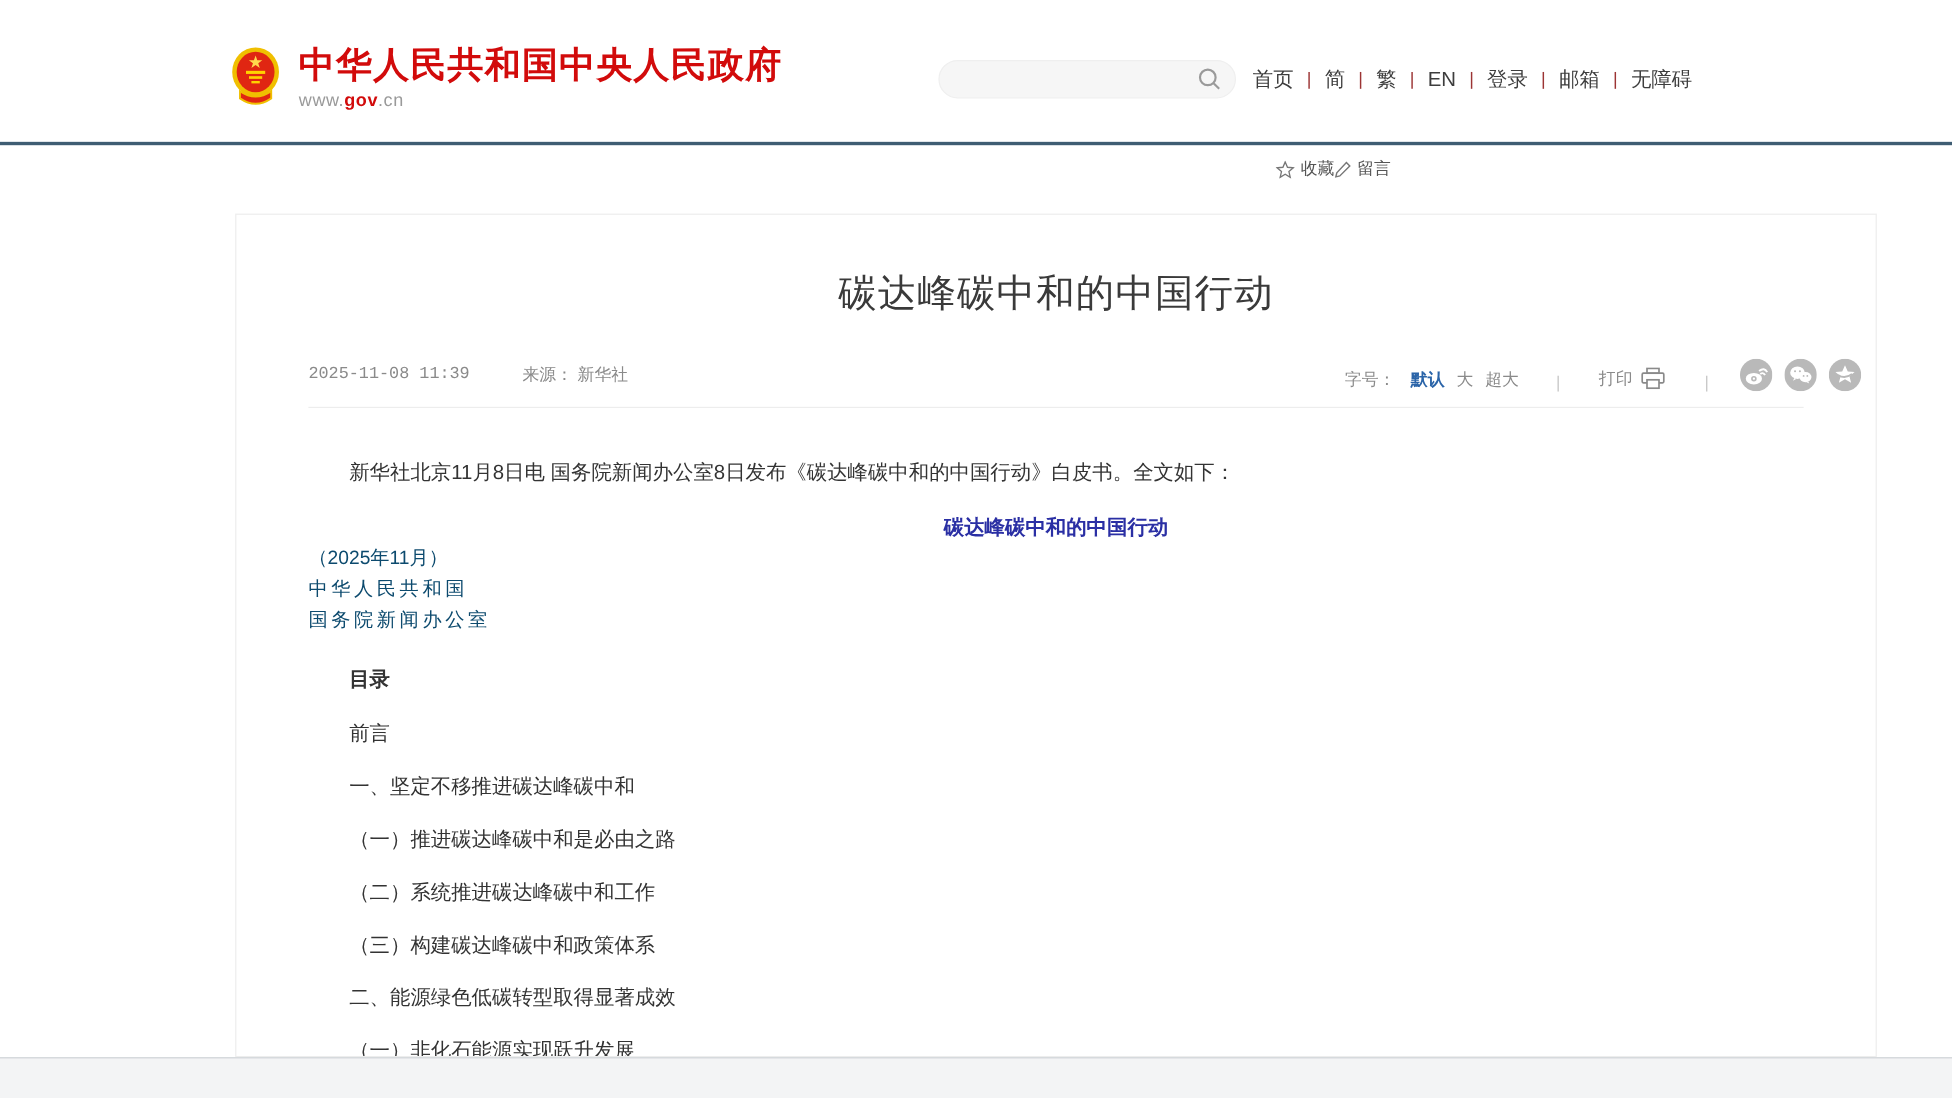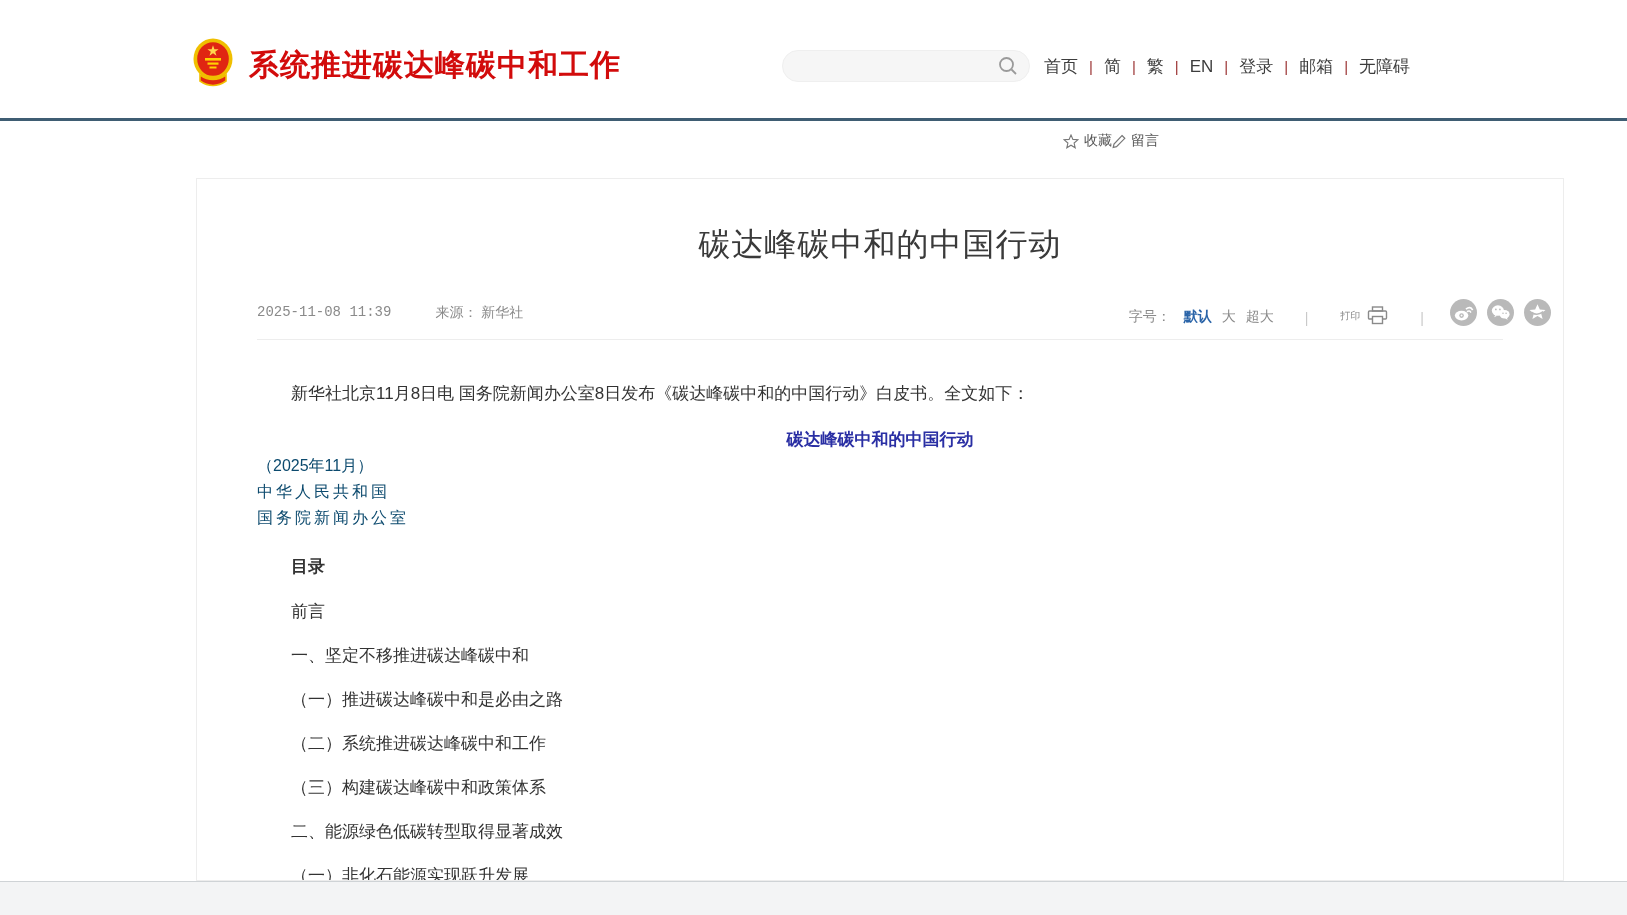--- a/index.html
+++ b/index.html
@@ -48,21 +48,21 @@
     margin-top: 32px; padding-bottom: 13px; border-bottom: 1px solid #ededed;
     font-size: 14px; color: #8a8a8a;
   }
   .meta-left { display: flex; gap: 44px; font-family: "Liberation Mono", "DejaVu Sans Mono", monospace; }
   .meta-left .src { font-family: "Liberation Sans", sans-serif; }
   .meta-right { display: flex; align-items: flex-end; margin-right: -48px; }
   .fs-label { margin-right: 8px; }
   .fs-opt { cursor: pointer; margin: 0 5px; color: #8a8a8a; }
   .fs-opt.active { color: #2a64a8; font-weight: bold; }
   .meta-pipe { color: #c9c9c9; margin: 0 26px; }
-  .print-btn { display: flex; align-items: center; gap: 7px; color: #8a8a8a; background: none; border: none; font-size: 10px; cursor: pointer; font-family: inherit; }
+  .print-btn { display: flex; align-items: center; gap: 7px; color: #8a8a8a; background: none; border: none; font-size: 14px; cursor: pointer; font-family: inherit; }
   .share-icons { display: flex; gap: 10px; }
   .share-btn { border: none; background: none; padding: 0; cursor: pointer; display: flex; }
 
   
   .article-body { font-size: 17px; color: #333; line-height: 1.42; }
   .article-body p { margin: 20px 0; }
   .p-indent { text-indent: 2em; }
   .intro { margin-top: 42px !important; }
   .doc-title { text-align: center; color: #2a2fa4; font-weight: bold; margin-top: 22px !important; margin-bottom: 3px !important; }
   .doc-center { color: #0c4a6e; margin: 3px 0 !important; font-size: 16px; }
@@ -85,21 +85,22 @@
         <ellipse cx="20" cy="21" rx="19.5" ry="20.5" fill="#f0bf00"></ellipse>
         <ellipse cx="20" cy="21" rx="15.8" ry="16.8" fill="#e02612"></ellipse>
         <polygon points="20,7.2 21.4,11.2 25.6,11.2 22.2,13.7 23.5,17.7 20,15.2 16.5,17.7 17.8,13.7 14.4,11.2 18.6,11.2" fill="#ffd94d"></polygon>
         <rect x="12" y="20" width="16" height="2.6" fill="#ffd200"></rect>
         <rect x="14.5" y="24.5" width="11" height="2.2" fill="#ffd200"></rect>
         <rect x="16.5" y="28.5" width="7" height="2" fill="#ffd200"></rect>
         <path d="M7 37 Q20 46 33 37 L33 43 Q20 52 7 43 Z" fill="#e02612" stroke="#f0bf00" stroke-width="1.6"></path>
       </svg>
     </span>
     <span>
-      <div class="site-title">系统推进碳达峰碳中和工作</div>
+      <div class="site-title">中华人民共和国中央人民政府</div>
+      <div class="site-url"><span class="u-gray">www.</span><span class="u-red">gov</span><span class="u-gray">.cn</span></div>
     </span>
   </a>
 
   <div class="search-pill">
     <input type="text" placeholder="" style="">
     <button class="search-btn">
       <span>
         <svg width="22" height="22" viewBox="0 0 22 22" fill="none" stroke="#9a9a9a" stroke-width="1.8">
           <circle cx="9.5" cy="9.5" r="6.5"></circle>
           <line x1="14.5" y1="14.5" x2="19" y2="19"></line>

